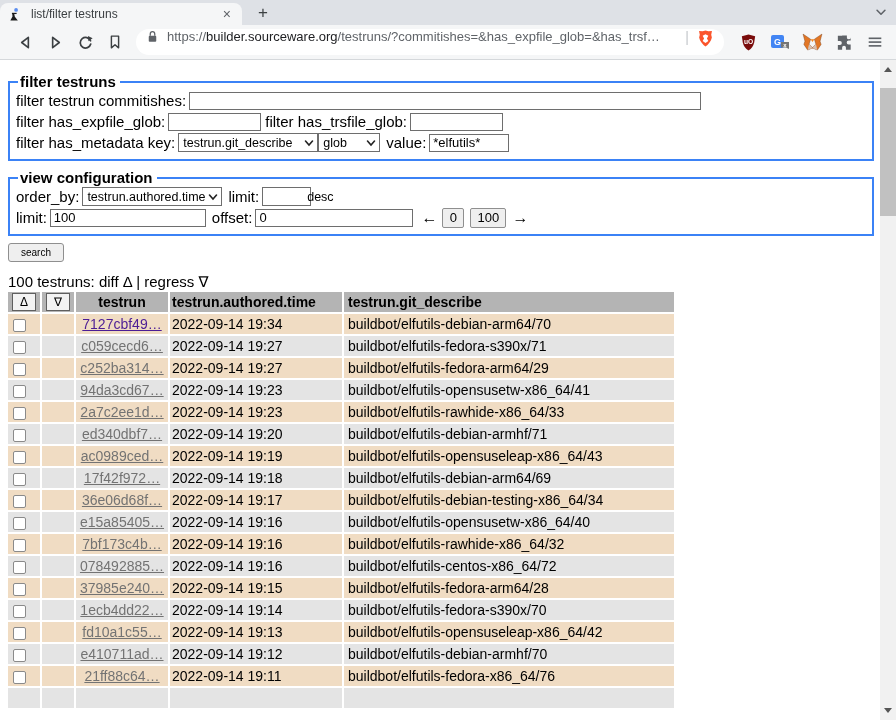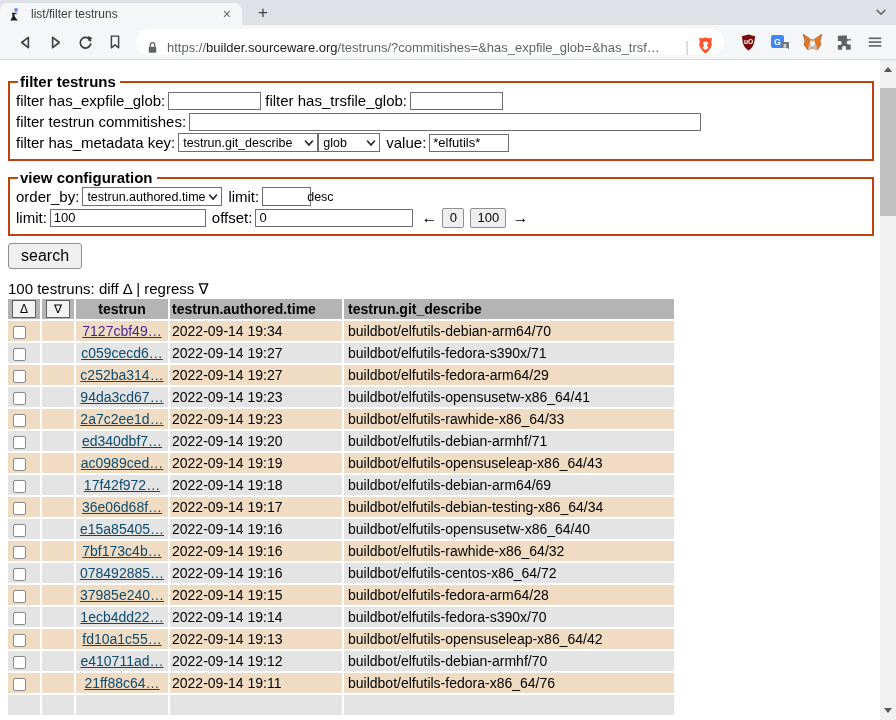--- a/index.html
+++ b/index.html
@@ -15,31 +15,31 @@
                white-space:nowrap; overflow:hidden; }
   .tab-close { font-size:14px; color:#5f6368; cursor:default; padding:0 3px; }
   .newtab { position:absolute; left:252px; top:2px; width:22px; height:22px;
             font-size:17px; color:#3c4043; text-align:center; line-height:21px; }
   .tabsearch { position:absolute; right:8px; top:5px; }
 
   .toolbar { height:35px; background:#f5f6f7; display:flex; align-items:center;
              padding:0 10px; border-bottom:1px solid #d5d8db; }
   .navbtn { width:30px; height:28px; display:flex; align-items:center; justify-content:center; }
   .urlbar { width:588px; height:26px; background:#fff; border-radius:13px;
-            margin-left:6px; display:flex; align-items:flex-end; padding:0 9px; }
+            margin-left:6px; display:flex; align-items:flex-start; padding:0 9px; }
   .url-text { font-size:13px; margin-left:7px; white-space:nowrap; overflow:hidden; flex:1; }
   .url-dim { color:#5f6368; } .url-host { color:#202124; }
   .url-sep { color:#c4c7cb; font-size:14px; margin:0 7px 0 4px; }
   .ext-row { display:flex; align-items:center; gap:12px; margin-left:15px; }
 
   
   .page { position:relative; height:660px; background:#fff; }
   .content { padding:13px 0 0 8px; width:880px; }
 
-  fieldset { border:2px solid #c2410c; margin:0 6px 0 0; padding:0 6px 6px 6px; width:866px; }
+  fieldset { border:2px solid #3b82f6; margin:0 6px 0 0; padding:0 6px 6px 6px; width:866px; }
   fieldset + fieldset { margin-top:8px; }
   legend { font-size:15px; font-weight:bold; padding:0 4px 0 2px; margin-left:2px; }
   .form-line { height:21px; display:flex; align-items:center; font-size:15px; white-space:nowrap; }
   .form-line label { margin-right:3px; }
   input[type="text"] { height:18px; border:1px solid #6e6e6e; background:#fff;
             font-size:13px; font-family:"Liberation Sans",sans-serif; padding:0 3px; }
   .in-commitishes { width:512px; }
   .in-small { width:93px; }
   .in-value { width:80px; }
   .in-limit { width:156px; }
@@ -48,37 +48,37 @@
             align-items:center; justify-content:space-between; font-size:12.5px; padding:0 3px 0 4px; }
   .sel-metakey { width:140px; } .sel-op { width:62px; }
   .sel-orderby { width:140px; } .sel-order { width:42px;padding-left:44px; }
   .gap6 { margin-left:6px; } .gap4 { margin-left:4px; }
   .btn { background:#efefef; border:1px solid #8f8f8f; border-radius:2px;
          font-size:13px; font-family:"Liberation Sans",sans-serif; height:20px; padding:0 6px; }
   .btn-0 { width:22px; margin-left:5px; } .btn-100 { width:36px; margin-left:6px; }
   .arrow { font-size:16px; font-weight:bold; margin-left:8px; }
   .arrow-r { margin-left:6px; }
   .search-btn { display:block; margin:7px 0 0 0; background:#efefef; border:1px solid #8f8f8f;
-         border-radius:3px; font-size:16px; font-family:"Liberation Sans",sans-serif;
+         border-radius:3px; font-size:10px; font-family:"Liberation Sans",sans-serif;
          padding:3px 12px; }
 
   .summary { font-size:15px; margin:11px 0 0 0; height:17px; }
 
   table { border-collapse:separate; border-spacing:2px; margin-left:-2px; font-size:14px; }
   th { background:#b4b4b4; font-weight:bold; height:20px; padding:0 4px; }
   td { height:20px; padding:0; vertical-align:middle; }
   tbody tr:nth-child(odd) { background:#f0dcc3; }
   tbody tr:nth-child(even) { background:#e4e4e4; }
   .c-diff { width:26px; } .c-regress { width:26px; }
   .c-testrun { width:92px; text-align:center; }
   .c-time { width:172px; text-align:left; padding-left:2px; }
   .c-desc { width:330px; text-align:left; padding-left:4px; }
   .sort-btn { width:24px; height:18px; background:#f3f3f3; border:1px solid #5f5f5f;
          font-size:12px; line-height:1; padding:0; font-family:"Liberation Sans",sans-serif; }
-  a.hash-link { color:#0c4a6e; text-decoration:underline; }
+  a.hash-link { color:#737373; text-decoration:underline; }
   a.hash-link.visited { color:#4c1d95; }
   input[type="checkbox"] { appearance:none; -webkit-appearance:none; width:13px; height:13px;
          border:1px solid #8a8a8a; border-radius:2px; background:#fff; margin:0 0 0 5px;
          vertical-align:middle; }
 
   
   .scrollbar { position:absolute; top:0; right:0; width:16px; height:660px; background:#f1f1f1; }
   .scroll-thumb { position:absolute; top:28px; left:0; width:16px; height:128px; background:#c1c1c1; }
   .scroll-arrow { position:absolute; left:4px; width:0; height:0; border-left:4px solid transparent;
          border-right:4px solid transparent; }
@@ -169,28 +169,28 @@
     </svg>
   </div>
 </div>
 
 <div class="page">
   <div class="content">
 
     <fieldset>
       <legend>filter testruns</legend>
       <div class="form-line">
+        <label>filter testrun commitishes:</label>
+        <input type="text" class="in-commitishes" value="" style="">
+      </div>
+      <div class="form-line">
         <label>filter has_expfile_glob:</label>
         <input type="text" class="in-small" value="" style="">
         <label class="gap4">filter has_trsfile_glob:</label>
         <input type="text" class="in-small" value="" style="">
-      </div>
-      <div class="form-line">
-        <label>filter testrun commitishes:</label>
-        <input type="text" class="in-commitishes" value="" style="">
       </div>
       <div class="form-line">
         <label>filter has_metadata key:</label>
         <span class="selectbox sel-metakey">
           <span>testrun.git_describe</span>
           <svg width="10" height="10" viewBox="0 0 10 10">
               <path d="M1.5 3 L5 7 L8.5 3" fill="none" stroke="#222" stroke-width="1.6" stroke-linecap="round"></path>
             </svg>
         </span>
         <span class="selectbox sel-op">

